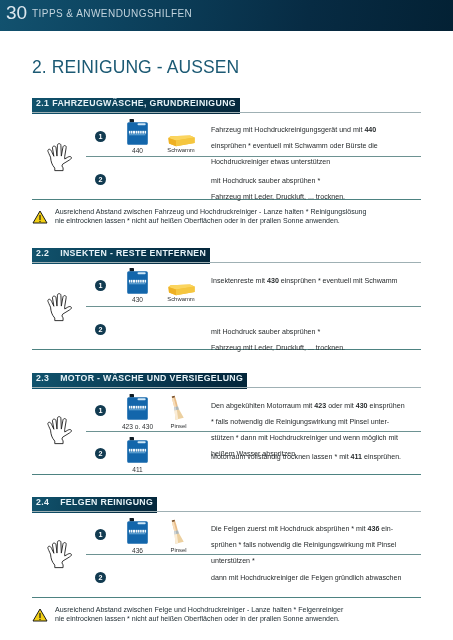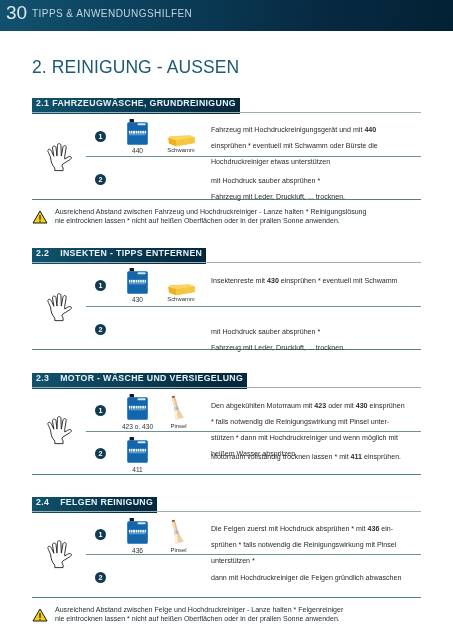--- a/index.html
+++ b/index.html
@@ -91,21 +91,21 @@
       </div>
       <div class="warn-tri" style="position: absolute; left: 32px; top: 210px;"><svg width="16" height="14" viewBox="0 0 16 14">
           <path d="M8 1 L15 13 L1 13 Z" fill="#f2cf13" stroke="#1a1a1a" stroke-width="1" stroke-linejoin="round"></path>
           <path d="M8 5 L8 10" stroke="#1a1a1a" stroke-width="1.2"></path>
           <circle cx="8" cy="11.4" r="0.7" fill="#1a1a1a"></circle>
         </svg></div>
       <div class="warn-txt" style="position: absolute; left: 55px; top: 207px;">
         <div class="wline">Ausreichend Abstand zwischen Fahrzeug und Hochdruckreiniger - Lanze halten * Reinigungslösung</div>
         <div class="wline">nie eintrocknen lassen * nicht auf heißen Oberflächen oder in der prallen Sonne anwenden.</div>
       </div>
-      <div class="banner-wrap" style="position: absolute; left: 32px; top: 248px;"><div class="banner"><span class="bnum" style="margin-right:11px">2.2</span><span>INSEKTEN - TIPPS ENTFERNEN</span></div></div>
+      <div class="banner-wrap" style="position: absolute; left: 32px; top: 248px;"><div class="banner"><span class="bnum" style="margin-right:11px">2.2</span><span>INSEKTEN - RESTE ENTFERNEN</span></div></div>
       <div class="rule" style="position: absolute; left: 32px; top: 262px; width: 389px;"></div>
       <div class="rule-inner" style="position: absolute; left: 86px; top: 306px; width: 335px;"></div>
       <div class="rule-teal" style="position: absolute; left: 32px; top: 349px; width: 389px;"></div>
       <div class="hand-wrap" style="position: absolute; left: 44.8px; top: 293px;"><svg width="27.5" height="28.5" viewBox="-0.8 -1.0 23.9 29.2" preserveAspectRatio="none">
           <path d="M4.0 13.5 C2.9 10.7 2.1 8.6 1.8 7.6 C1.4 6.4 2.0 5.4 2.9 5.4 C3.7 5.4 4.3 6.1 5.0 7.8 L6.9 12.6 L5.7 4.2 C5.6 3.0 6.2 2.2 7.2 2.2 C8.1 2.2 8.7 2.9 8.8 4.1 L9.6 12.4 L10.0 1.3 C10.0 0.3 10.6 -0.3 11.5 -0.3 C12.4 -0.3 13.0 0.3 13.0 1.3 L13.4 12.4 L14.8 3.2 C15.0 2.1 15.7 1.5 16.6 1.7 C17.4 1.9 17.8 2.7 17.6 3.8 L16.3 13.0 L16.4 15.4 L19.0 13.5 C20.3 12.6 21.5 12.7 22.0 13.5 C22.5 14.4 22.0 15.3 20.6 16.3 L14.6 20.6 L13.9 22.5 L14.9 24.5 L14.9 27.3 L7.7 27.3 L7.7 24.7 C5.1 21.2 4.4 18.2 4.0 13.5 Z" fill="#fff" stroke="#1f1f1f" stroke-width="0.85" stroke-linejoin="round"></path>
         </svg></div>
       <div class="num-circle" style="position: absolute; left: 95px; top: 280px;">1</div>
       <div class="prod" style="position: absolute; left: 127px; top: 268px; width: 21px;"><svg width="21" height="27.5" viewBox="0 0 21 26" preserveAspectRatio="none">
   <rect x="2.6" y="0" width="4.4" height="3.2" rx="0.4" fill="#101d26"></rect>
   <path d="M1.8 3.0 L19.2 3.0 C20.2 3.0 20.8 3.7 20.8 4.7 L20.8 22.6 C20.8 23.7 20.2 24.4 19.2 24.4 L1.8 24.4 C0.8 24.4 0.2 23.7 0.2 22.6 L0.2 4.7 C0.2 3.7 0.8 3.0 1.8 3.0 Z" fill="#1366ab"></path>

